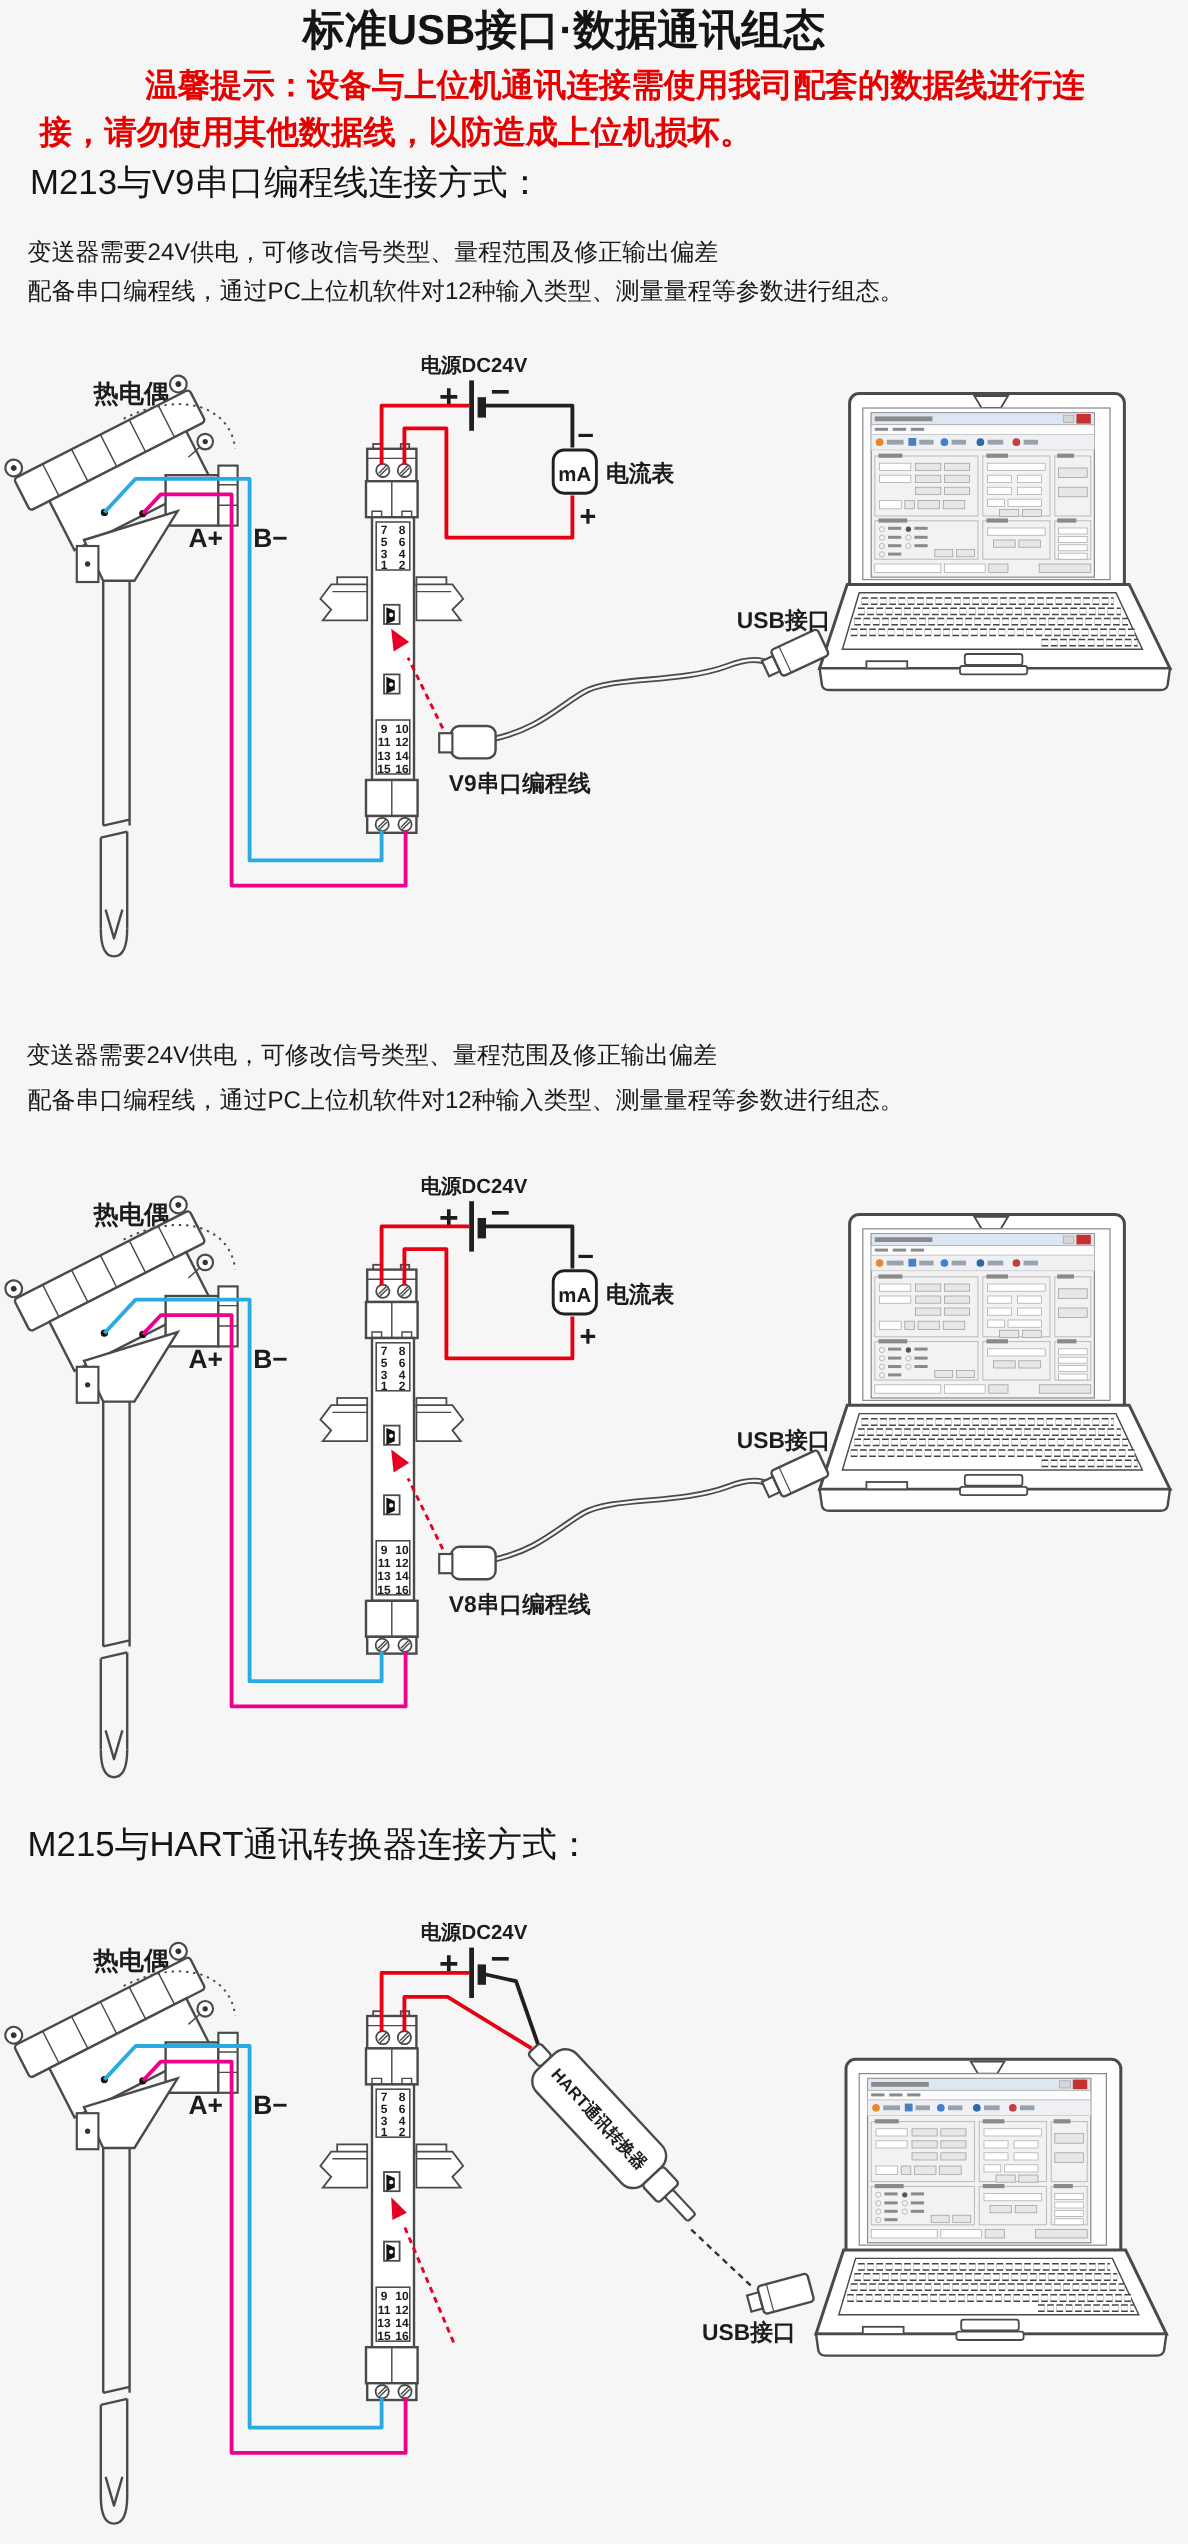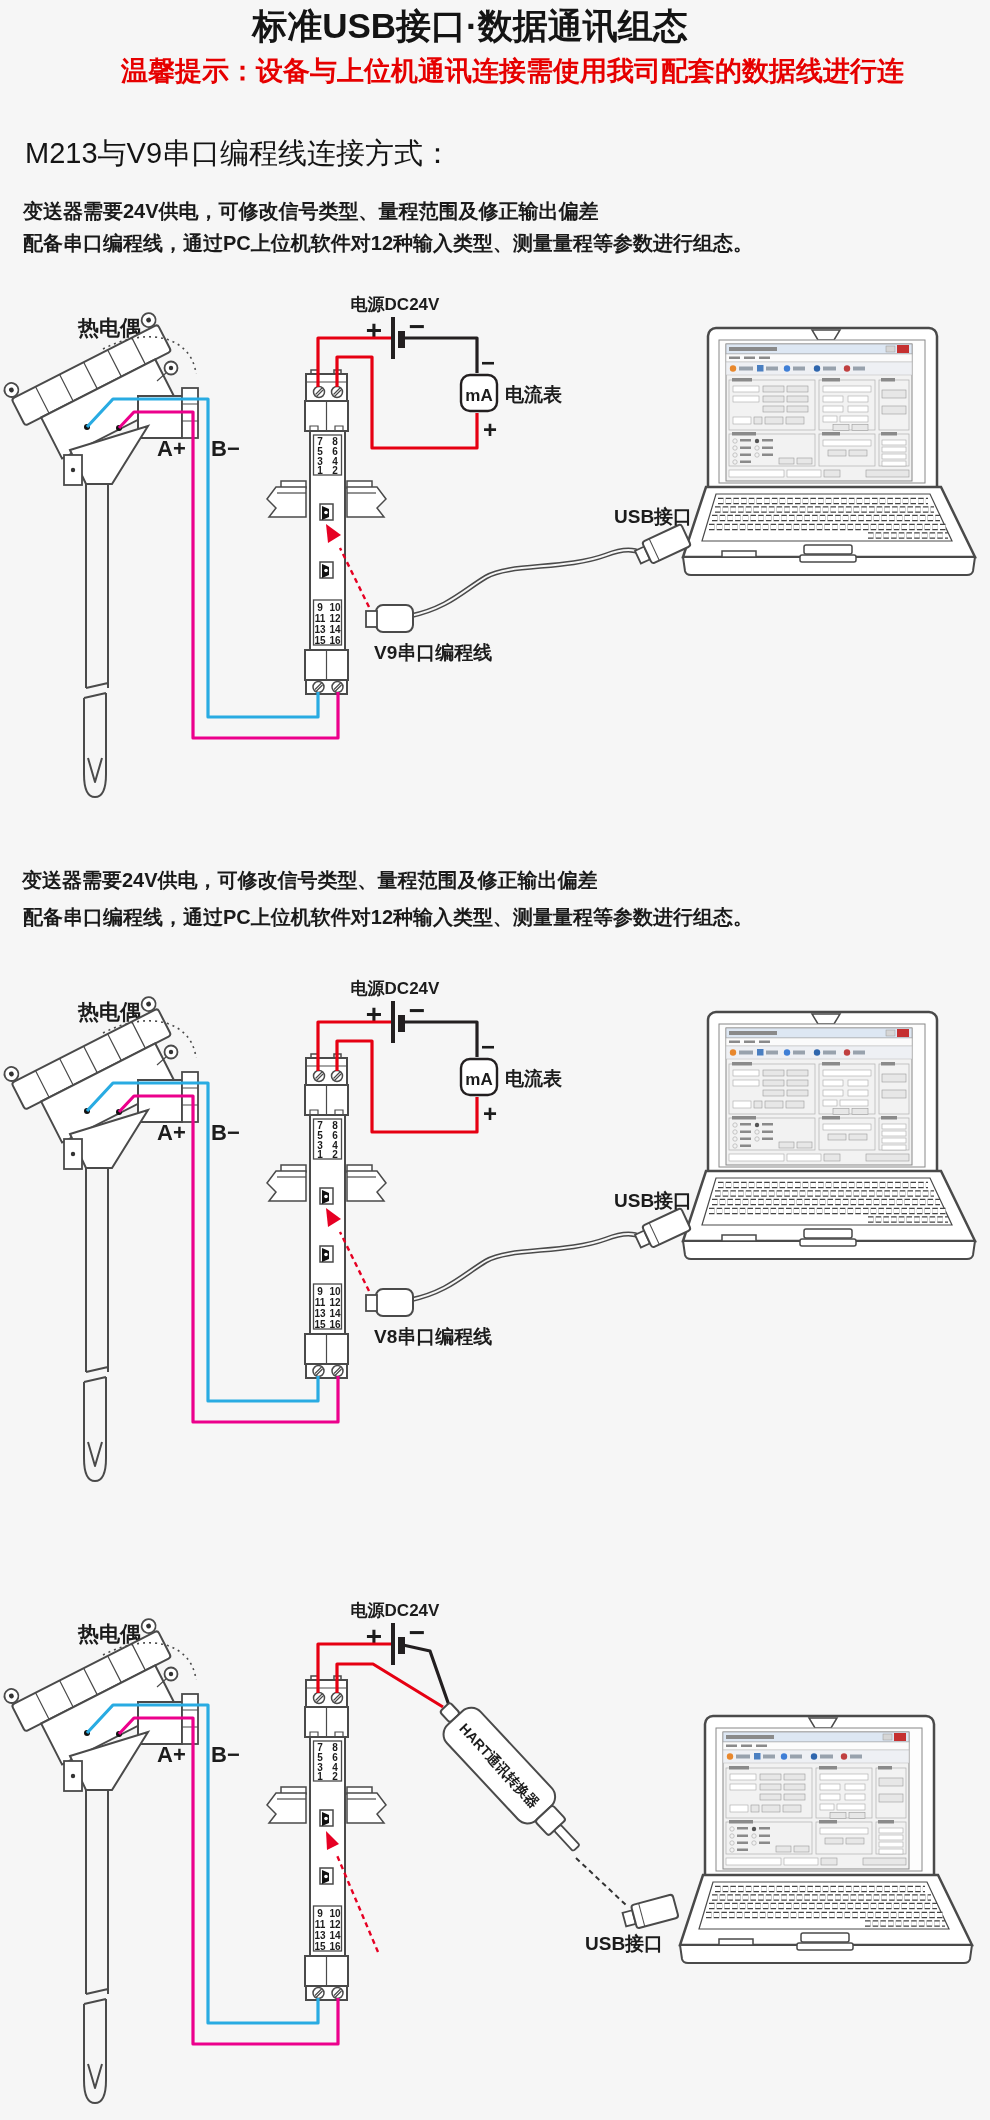--- a/index.html
+++ b/index.html
@@ -2,21 +2,21 @@
 <html style="--warning-red: #e60000; --wire-red: #e60012; --wire-blue: #29abe2; --wire-magenta: #ec008c; --wire-black: #231f20; --arrow-red: #e60023;"><head>
 <meta charset="utf-8">
 <style>
   html,body{margin:0;padding:0;background:#e9e9e9;}
   .canvas{position:relative;width:990px;height:2120px;background:#f6f6f6;overflow:hidden;
           font-family:"Liberation Sans","DejaVu Sans",sans-serif;color:#111;}
   .abs{position:absolute;line-height:1.15;white-space:nowrap;}
   .title{font-size:35px;font-weight:700;width:990px;text-align:center;box-sizing:border-box;padding-right:50px;color:#141414;}
   .warn{font-size:27px;font-weight:700;color:var(--warning-red,#e60000);}
   .h2{font-size:29px;font-weight:400;color:#141414;}
-  .desc{font-size:20px;font-weight:700;color:#1a1a1a;}
+  .desc{font-size:20px;font-weight:400;color:#1a1a1a;}
   svg{position:absolute;left:0;top:0;}
   svg text{font-family:"Liberation Sans","DejaVu Sans",sans-serif;fill:#1c1c1c;}
   .o2{fill:#fff;stroke:#4a4a4a;stroke-width:2;}
   .o18{fill:#fff;stroke:#4a4a4a;stroke-width:1.8;}
   .o15{fill:#fff;stroke:#4a4a4a;stroke-width:1.5;}
   .ln{stroke:#4a4a4a;fill:none;stroke-width:2;stroke-linejoin:round;}
   .ln1{stroke:#4a4a4a;fill:none;stroke-width:1.2;}
   .dotted{stroke:#4a4a4a;fill:none;stroke-width:1.6;stroke-dasharray:2 4;}
   .wred{stroke:var(--wire-red,#e60012);fill:none;stroke-width:3.2;stroke-linejoin:round;}
   .wblue{stroke:var(--wire-blue,#29abe2);fill:none;stroke-width:3.2;stroke-linejoin:round;}
@@ -323,21 +323,23 @@
       <path class="rdash" d="M378 1952 L336 1853"></path>
       <polygon points="326,1831 339,1844 327,1850" fill="var(--arrow-red,#e60023)"></polygon>
       <use href="#laptop" transform="translate(-3,1388)"></use>
       <use href="#usbplug" transform="translate(634,1917) rotate(-15)"></use>
       <text class="tlab" x="585" y="1950" font-size="18">USB接口</text>
     </g>
   </svg>
 
   <div class="abs warn" style="top:56px;left:121px;">温馨提示：设备与上位机通讯连接需使用我司配套的数据线进行连</div>
   <div class="abs title" style="top:6px;left:0;">标准USB接口·数据通讯组态</div>
+  <div class="abs warn" style="top:95px;left:33px;">接，请勿使用其他数据线，以防造成上位机损坏。</div>
 
   <div class="abs h2" style="top:137px;left:25px;">M213与V9串口编程线连接方式：</div>
   <div class="abs desc" style="top:200px;left:23px;">变送器需要24V供电，可修改信号类型、量程范围及修正输出偏差</div>
   <div class="abs desc" style="top:232px;left:23px;">配备串口编程线，通过PC上位机软件对12种输入类型、测量量程等参数进行组态。</div>
 
   <div class="abs desc" style="top:869px;left:22px;">变送器需要24V供电，可修改信号类型、量程范围及修正输出偏差</div>
   <div class="abs desc" style="top:906px;left:23px;">配备串口编程线，通过PC上位机软件对12种输入类型、测量量程等参数进行组态。</div>
 
+  <div class="abs h2" style="top:1522px;left:23px;">M215与HART通讯转换器连接方式：</div>
 </div>
 
 </body></html>

